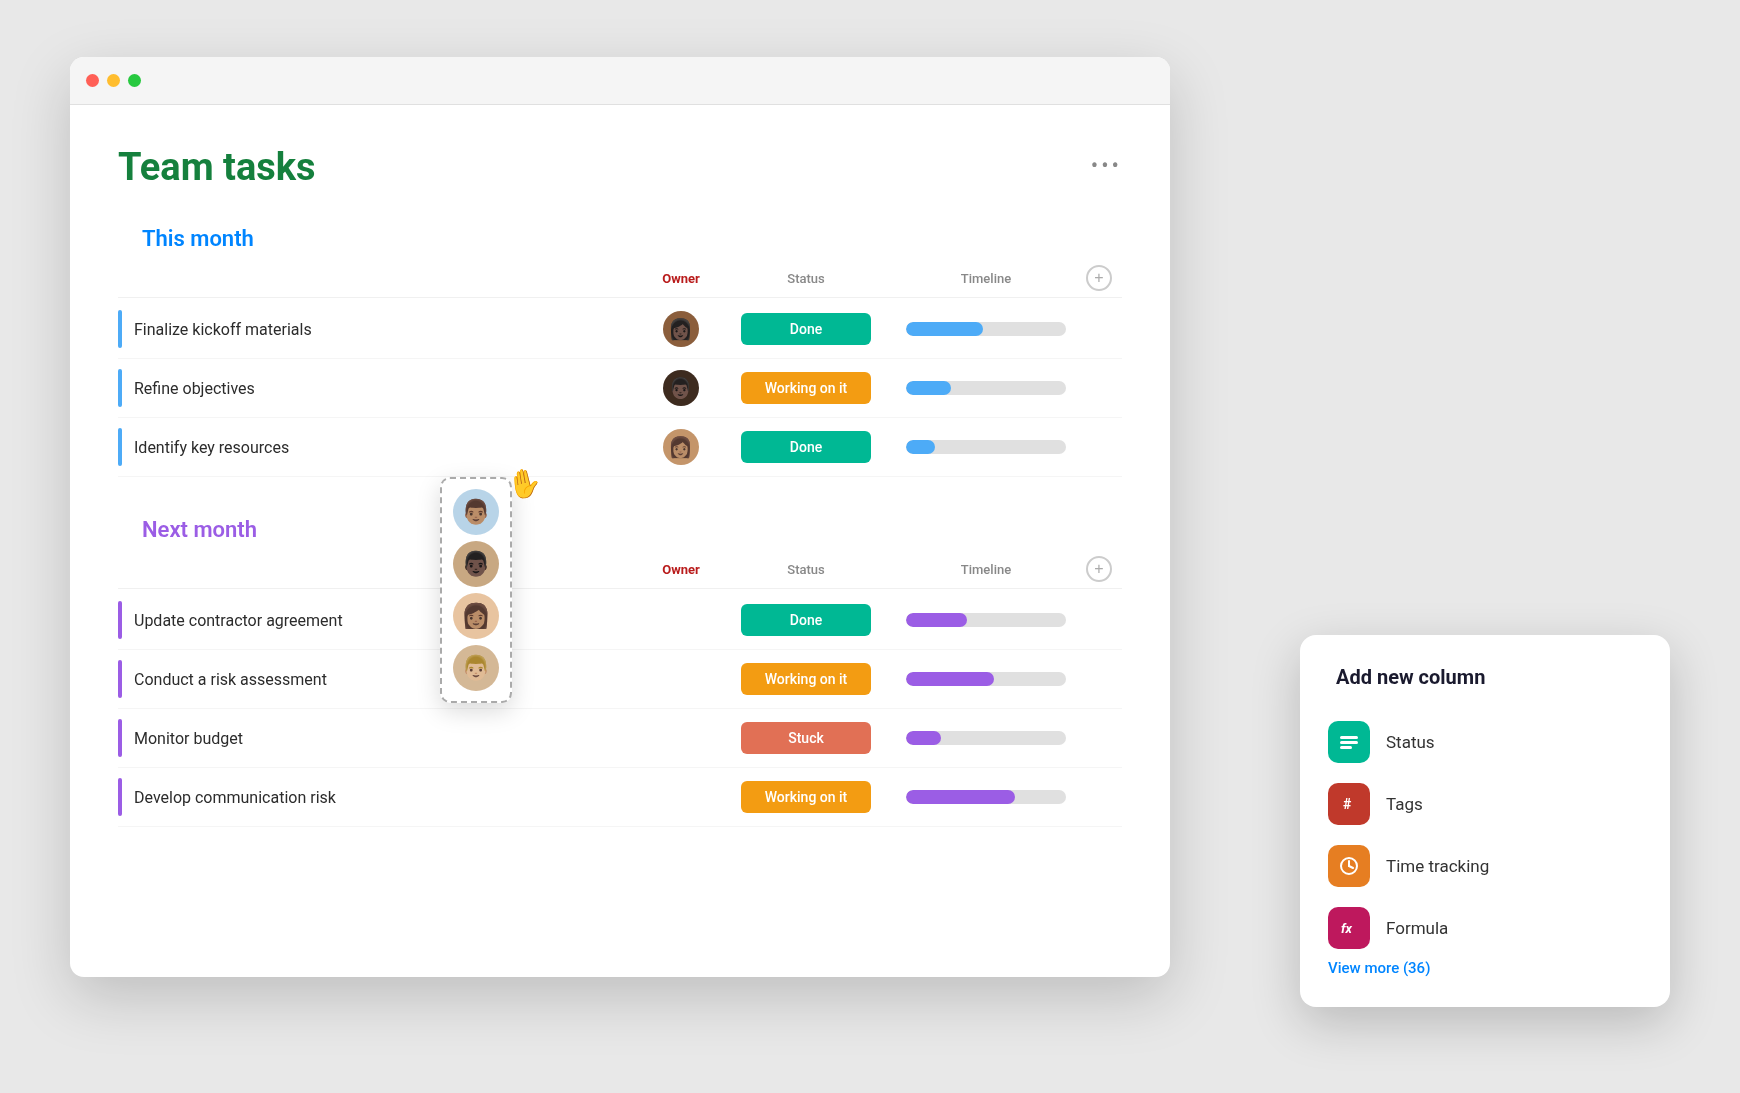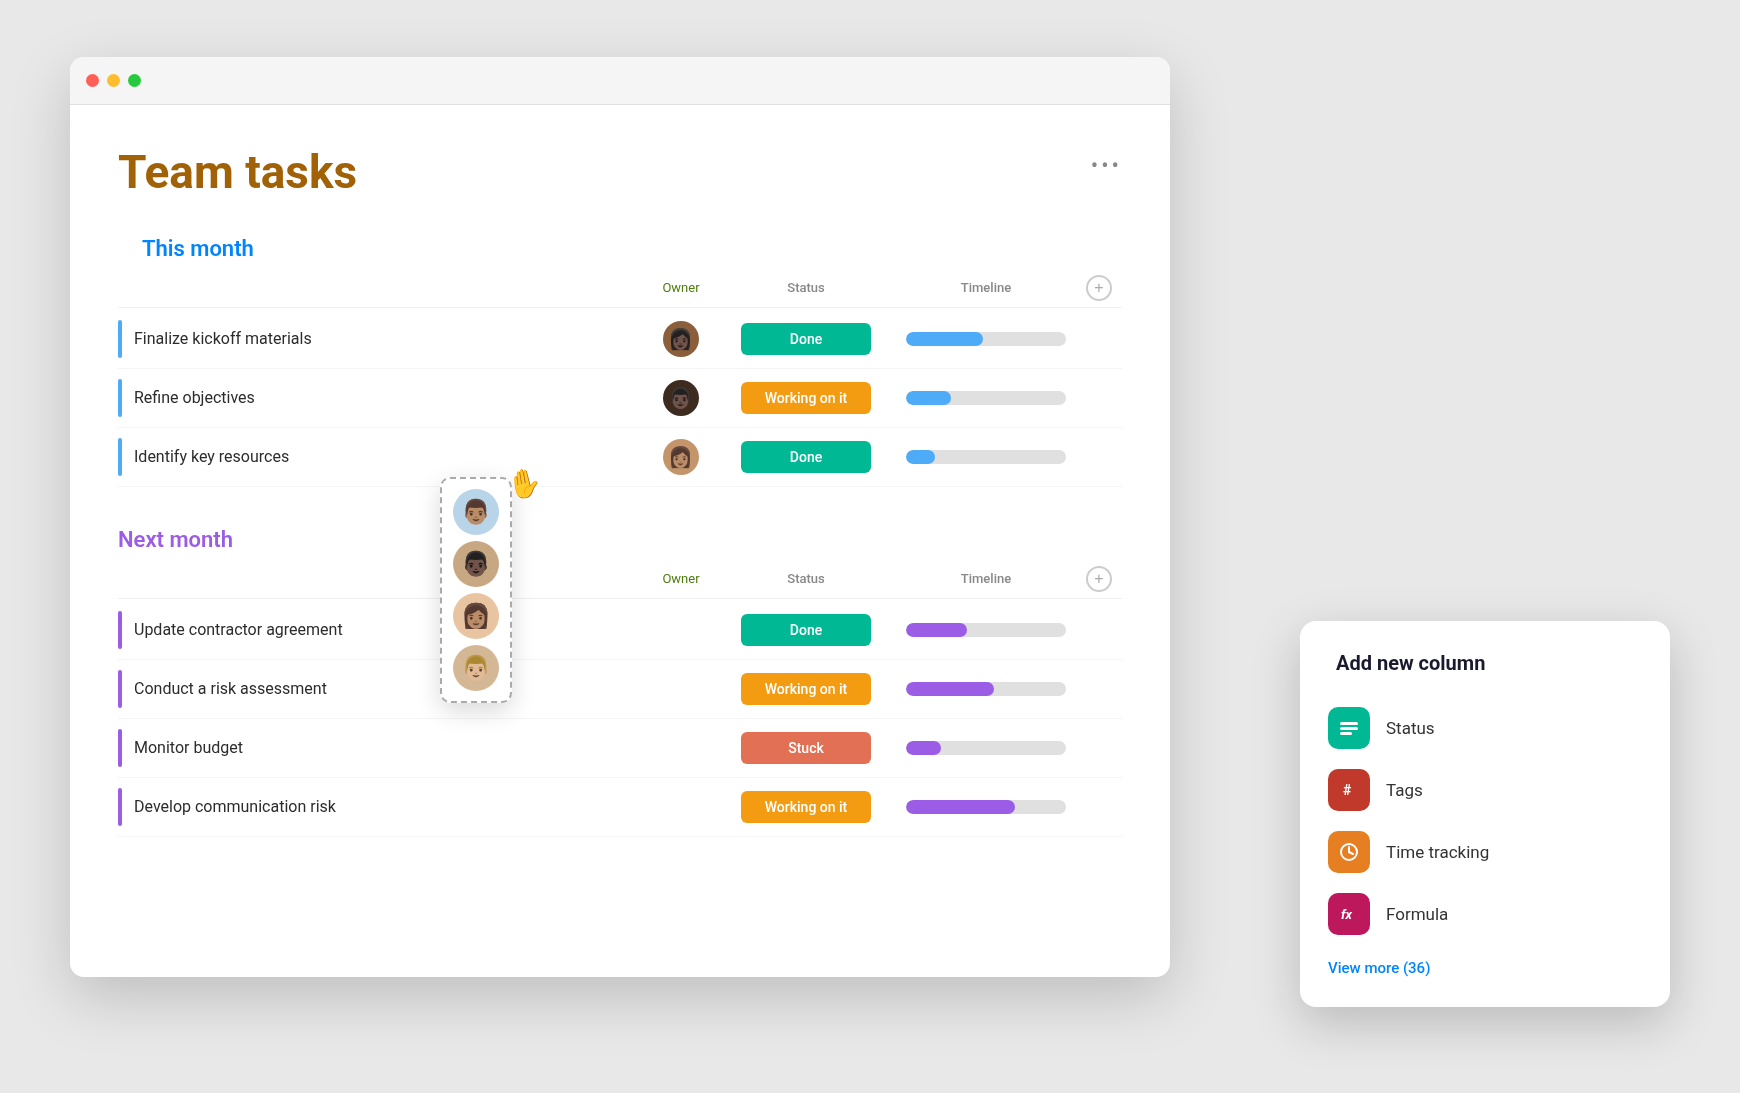--- a/index.html
+++ b/index.html
@@ -59,23 +59,23 @@
     }
 
     .page-header {
       display: flex;
       align-items: flex-start;
       justify-content: space-between;
       margin-bottom: 36px;
     }
 
     .page-title {
-      font-size: 46px;
+      font-size: 38px;
       font-weight: 700;
-      color: #a16207;
+      color: #15803d;
       line-height: 1.2;
     }
 
     .more-icon {
       font-size: 22px;
       color: #888;
       letter-spacing: 3px;
       cursor: pointer;
       margin-top: 8px;
     }
@@ -91,32 +91,32 @@
       justify-content: space-between;
       margin-bottom: 8px;
     }
 
     .section-title {
       font-size: 22px;
       font-weight: 600;
     }
 
     .section-title.blue { color: #0085ff; margin-left: 24px; }
-    .section-title.purple { color: #9b5de5; }
+    .section-title.purple { color: #9b5de5; margin-left: 24px; }
 
     .col-headers {
       display: flex;
       align-items: center;
       padding: 6px 0;
       border-bottom: 1px solid #f0f0f0;
       margin-bottom: 2px;
     }
 
     .col-task { flex: 1; }
-    .col-owner { width: 90px; text-align: center; font-size: 13px; color: #4d7c0f; font-weight: 400; }
+    .col-owner { width: 90px; text-align: center; font-size: 13px; color: #b91c1c; font-weight: 700; }
     .col-status { width: 160px; text-align: center; font-size: 13px; color: #888; font-weight: 500; }
     .col-timeline { width: 200px; text-align: center; font-size: 13px; color: #888; font-weight: 500; }
     .col-add { width: 36px; text-align: center; }
 
     .add-col-btn {
       width: 26px;
       height: 26px;
       border-radius: 50%;
       border: 2px solid #ccc;
       background: transparent;
@@ -272,21 +272,20 @@
       font-size: 17px;
       color: #333;
       font-weight: 400;
     }
 
     .view-more-link {
       color: #0085ff;
       font-size: 15px;
       font-weight: 500;
       cursor: pointer;
-      margin-top: 14px;
       display: block;
     }
 
     
     .overlay-container {
       position: absolute;
       left: 370px;
       top: 420px;
       z-index: 8;
     }

